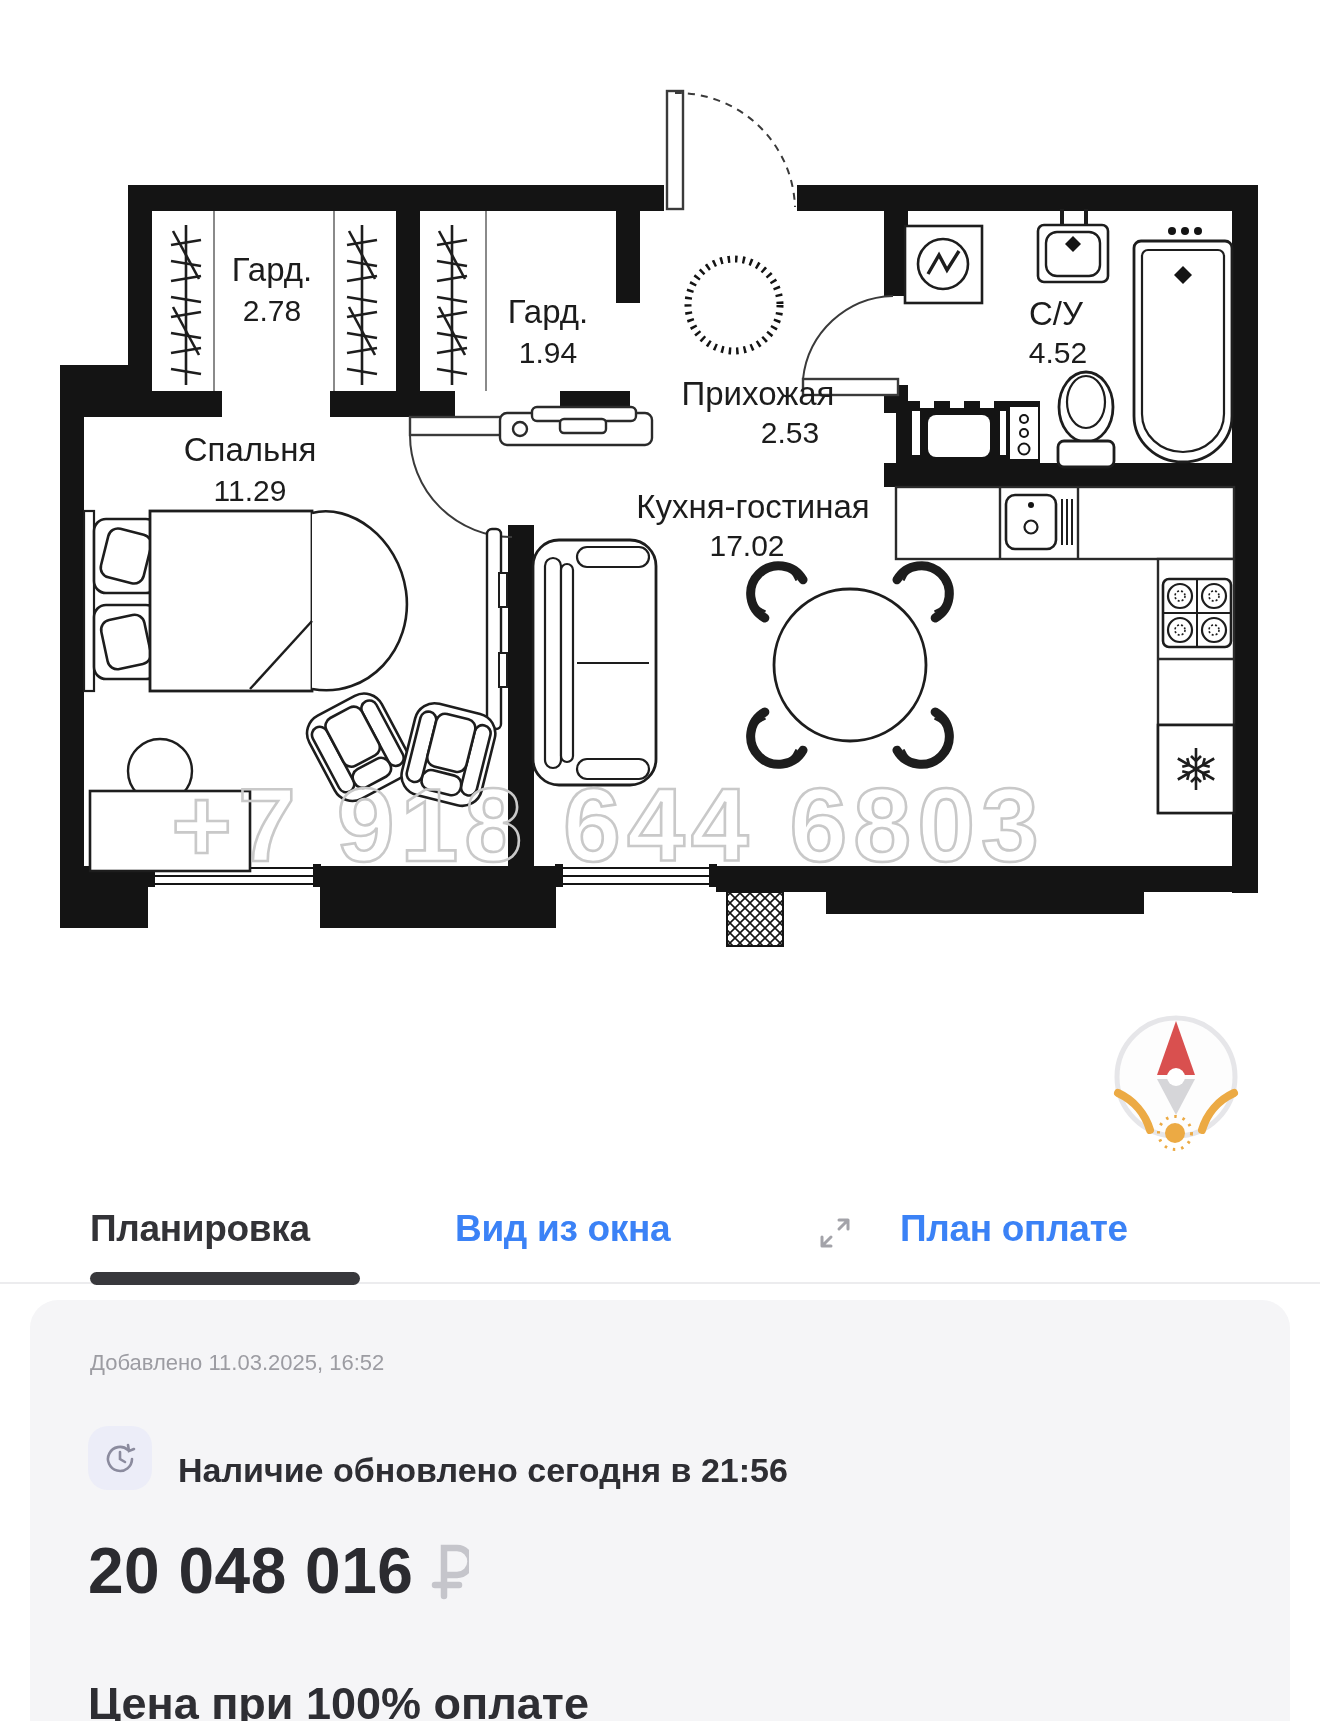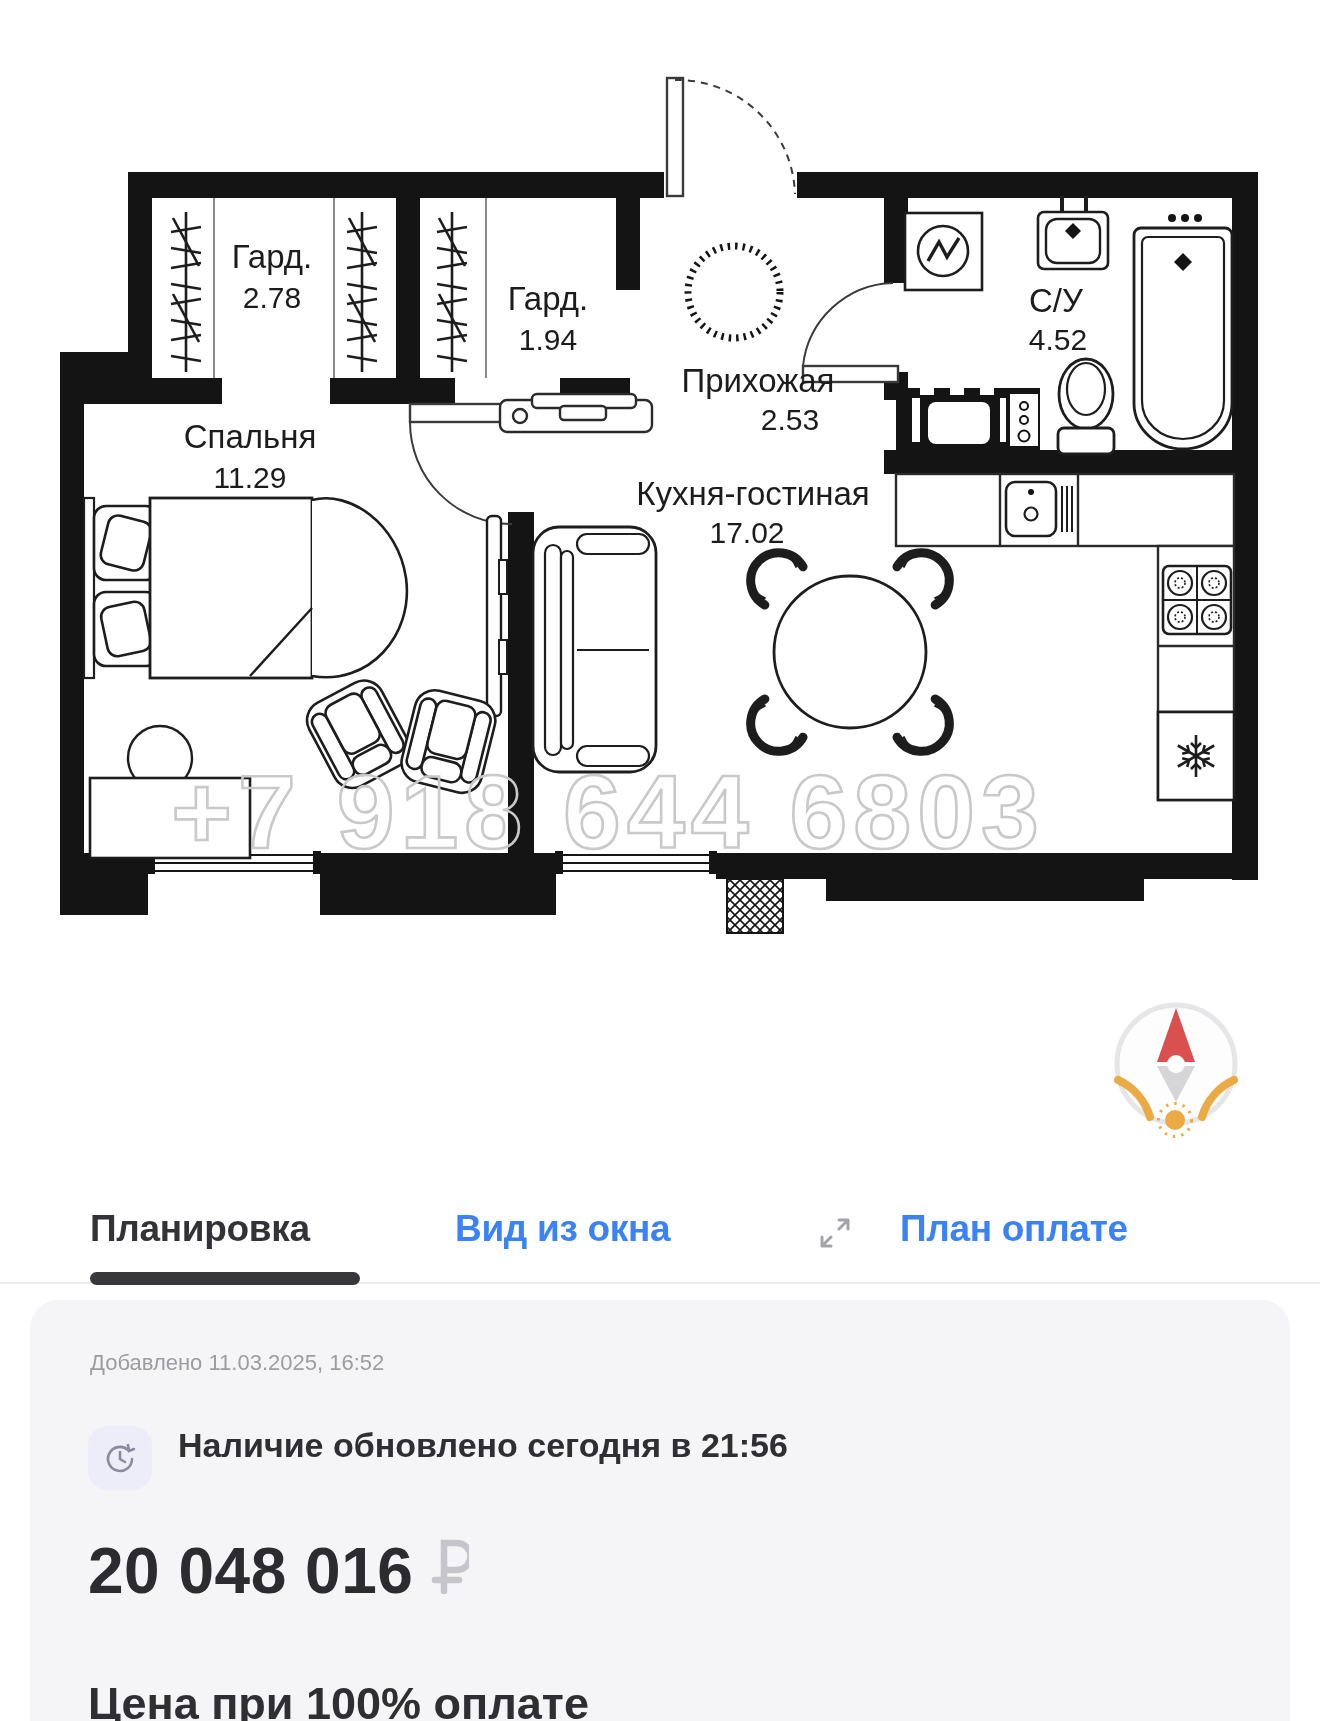--- a/index.html
+++ b/index.html
@@ -1,39 +1,39 @@
 <!DOCTYPE html>
 <html><head>
 <meta charset="utf-8">
 <style>
   html,body{margin:0;padding:0;background:#fff;}
   .page{position:relative;width:1320px;height:1721px;background:#fff;overflow:hidden;
         font-family:"Liberation Sans",sans-serif;}
-  .plan-wrap{position:absolute;left:0;top:0;width:1220px;height:1160px;text-decoration:underline;}
+  .plan-wrap{position:absolute;left:0;top:13px;width:1220px;height:1160px;text-decoration:underline;}
   .plan-wrap svg{display:block;}
   .plan-label{font-family:"Liberation Sans",sans-serif;fill:#1c1c1c;}
   .watermark-text{font-family:"Liberation Sans",sans-serif;font-weight:bold;}
   
   .tabs{position:absolute;left:0;top:1196px;width:1152px;height:104px;}
   .tab{position:absolute;top:12px;font-size:37px;font-weight:700;letter-spacing:-0.3px;
        color:#3b82f6;white-space:nowrap;cursor:pointer;}
   .tab.active{color:#333337;}
   .tab-underline{position:absolute;left:90px;top:76px;width:270px;height:13px;
        border-radius:8px;background:#38383c;z-index:2;}
   .tabs-divider{position:absolute;left:0;top:86px;width:1320px;height:2px;background:#ececee;}
   .expand-ico{position:absolute;left:812px;top:14px;width:46px;height:46px;cursor:pointer;}
   
   .card{position:absolute;left:30px;top:1300px;width:1260px;height:421px;
         background:#f5f5f7;border-radius:28px 28px 0 0;}
   .added{position:absolute;left:60px;top:50px;font-size:22px;color:#9c9ca2;}
-  .avail-row{position:absolute;left:58px;top:126px;display:flex;align-items:flex-start;}
+  .avail-row{position:absolute;left:58px;top:126px;display:flex;align-items:flex-end;}
   .avail-badge{width:64px;height:64px;border-radius:20px;background:#ecedf8;
         display:flex;align-items:center;justify-content:center;}
   .avail-text{margin-left:26px;font-size:34px;font-weight:700;color:#2e2e33;}
-  .price-row{position:absolute;left:58px;top:234px;display:flex;align-items:center;}
+  .price-row{position:absolute;left:58px;top:234px;display:flex;align-items:flex-end;}
   .price{font-size:64px;font-weight:800;color:#2b2b30;letter-spacing:0.5px;}
   .ruble{margin-left:18px;margin-bottom:4px;}
   .price-note{position:absolute;left:58px;top:378px;font-size:45px;font-weight:700;color:#2e2e33;}
 </style>
 </head>
 <body>
 
 <div class="page">
 
   <div class="plan-wrap">

